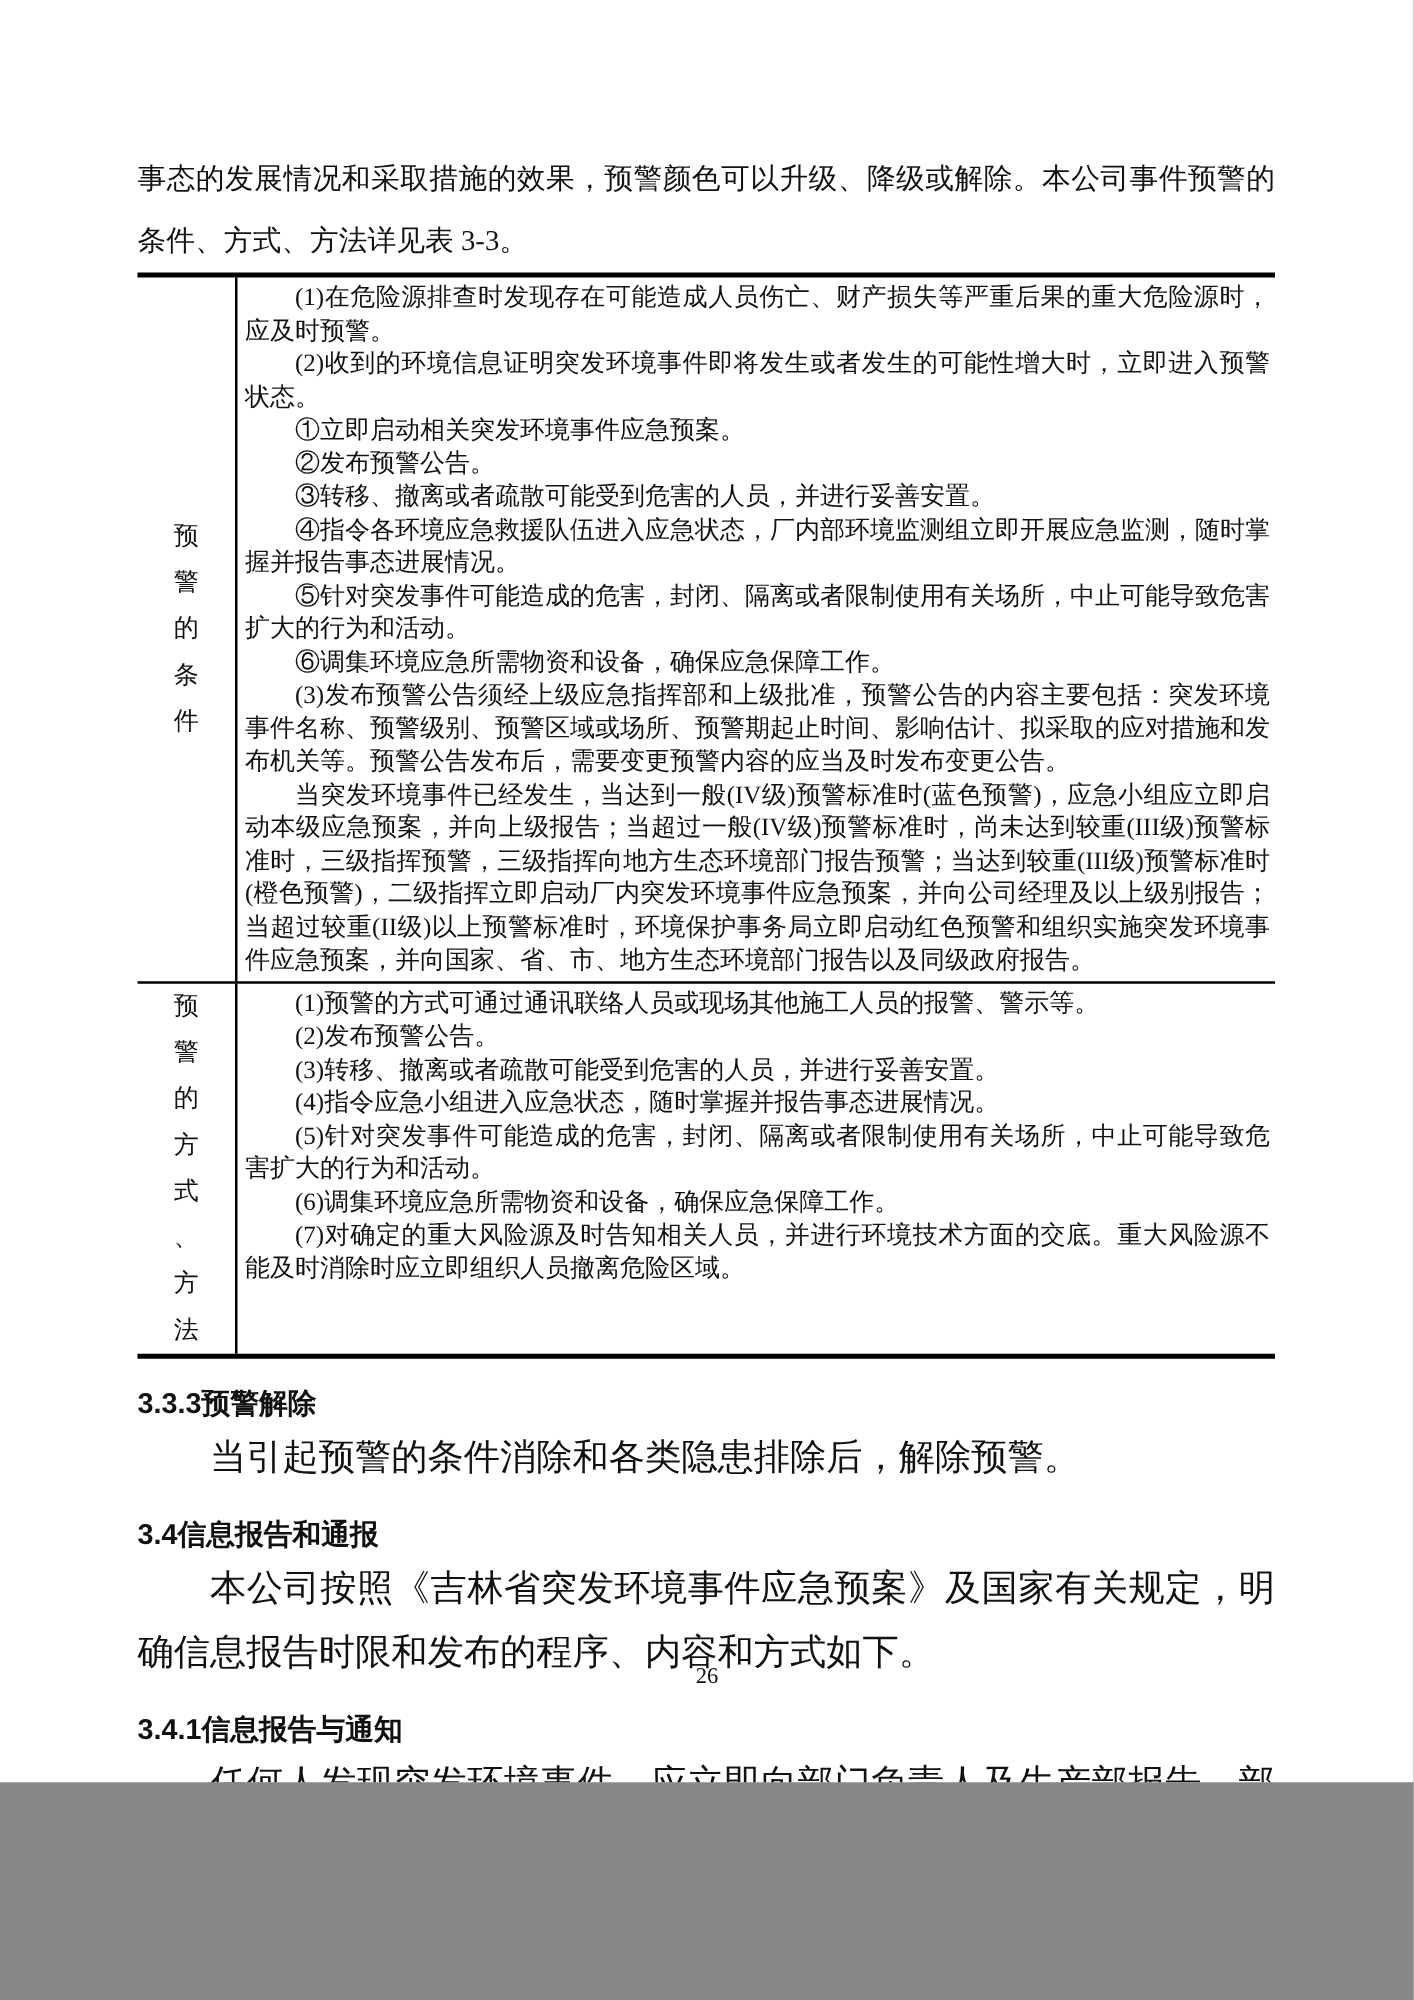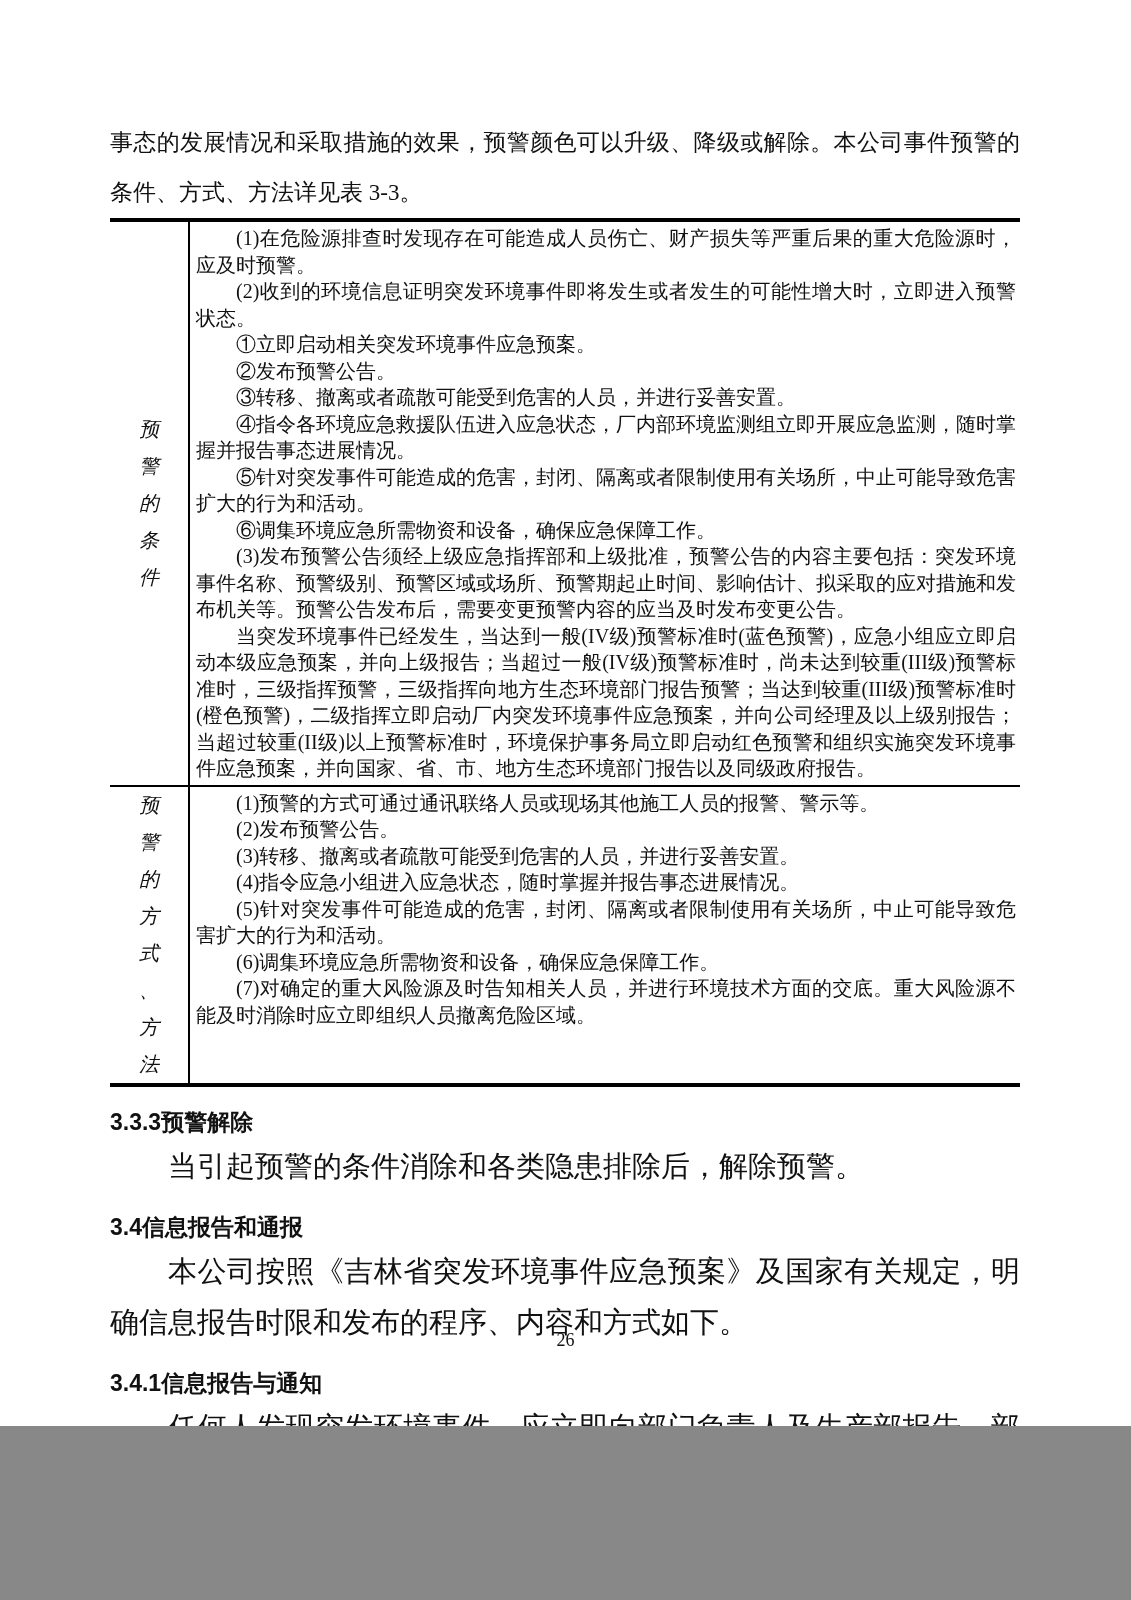--- a/index.html
+++ b/index.html
@@ -31,21 +31,21 @@
     margin-top:0;
     border-top:4px solid #000;
     border-bottom:4px solid #000;
   }
   .trow{display:flex;align-items:stretch;}
   .trow + .trow{border-top:2px solid #000;}
   .th{
     width:78px;
     flex:0 0 78px;
     border-right:2px solid #000;
-    display:flex;align-items:center;justify-content:center;font-style:italic;
+    display:flex;align-items:center;justify-content:center;
   }
   .vtext{
     width:1.25em;
     font-size:20px;
     line-height:1.85;
     text-align:center;
     word-break:break-all;
     line-break:anywhere;
   }
   .td{

